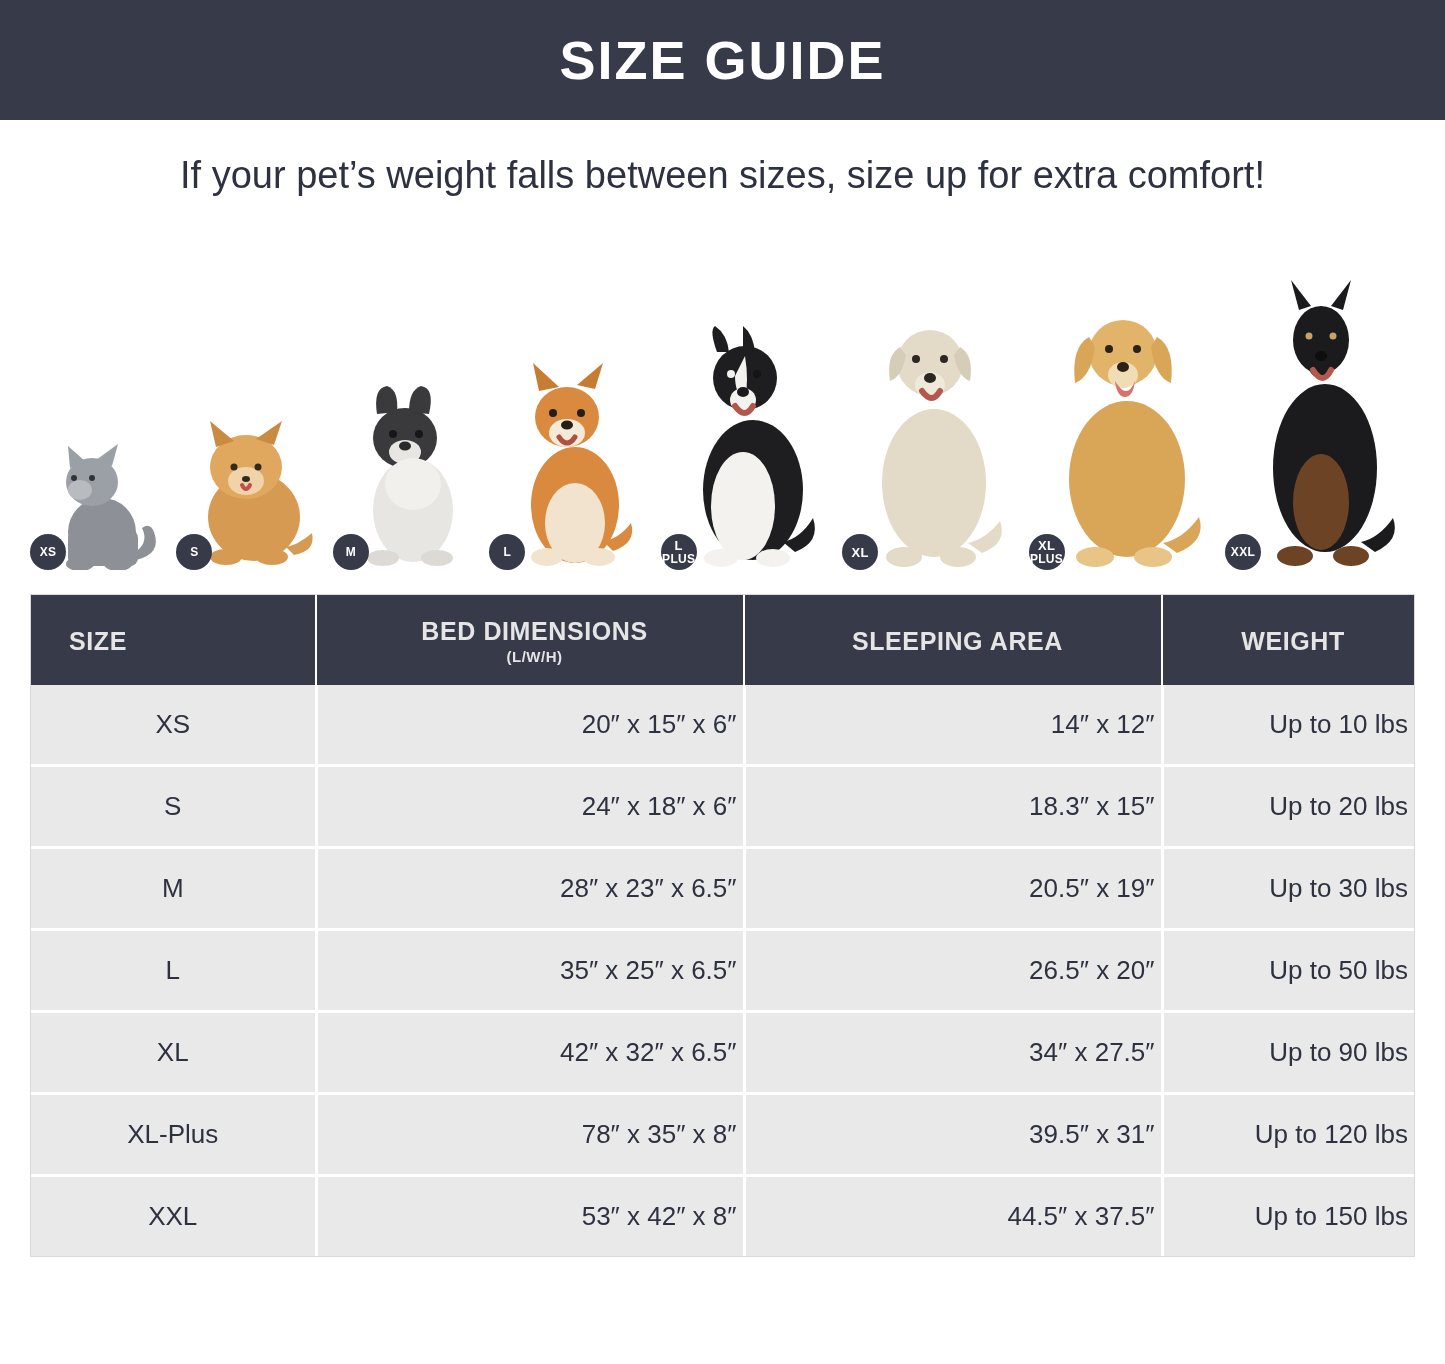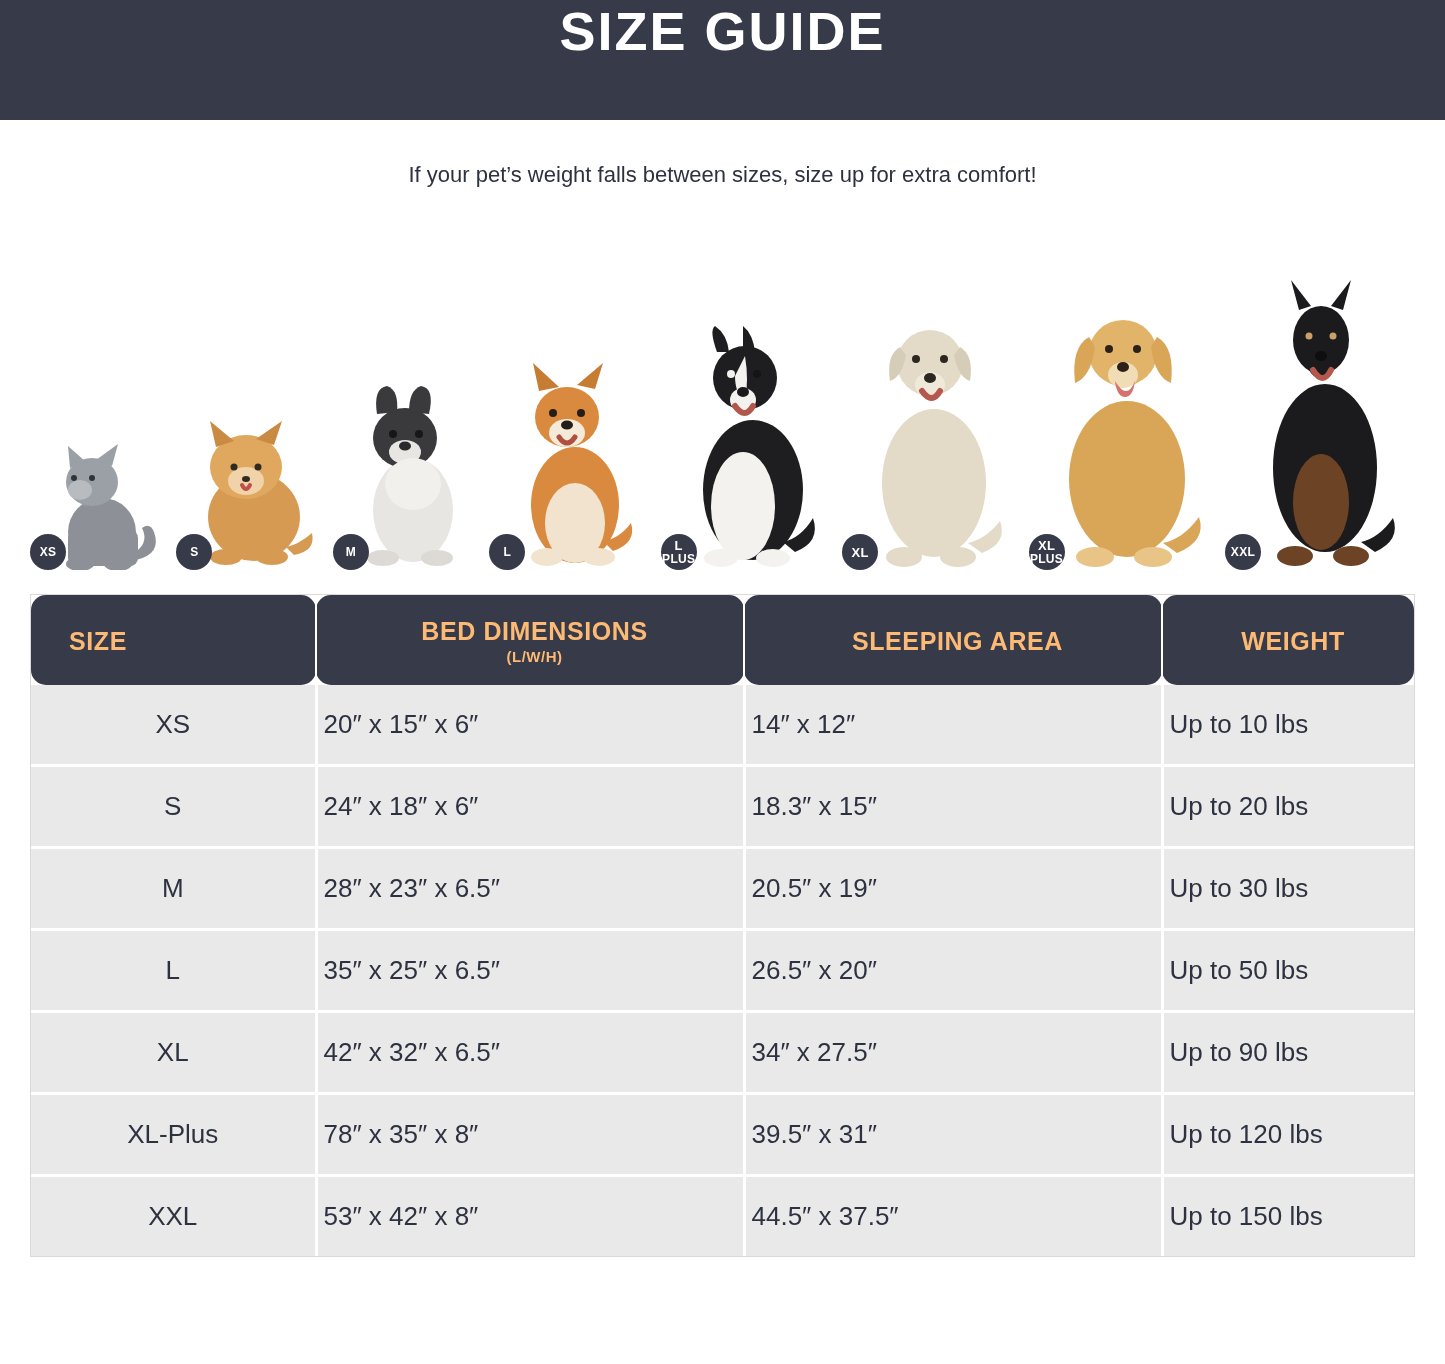--- a/index.html
+++ b/index.html
@@ -19,39 +19,40 @@
     width: 1445px;
     height: 1364px;
     background: #ffffff;
   }
 
   
   .header-bar {
     height: 120px;
     background: #373a49;
     display: flex;
+    align-items: center;
     justify-content: center;
   }
   .header-title {
     color: #ffffff;
     font-size: 54px;
     font-weight: bold;
     letter-spacing: 2px;
     text-transform: uppercase;
   }
 
   
   .subtitle-wrap {
     height: 110px;
     display: flex;
     align-items: center;
     justify-content: center;
   }
   .subtitle {
-    font-size: 22px;
+    font-size: 38px;
     color: #2e3140;
     text-align: center;
     font-weight: normal;
   }
 
   
   .pets-row {
     position: relative;
     height: 340px;
     margin: 0 30px 0 30px;
@@ -100,49 +101,48 @@
     margin: 24px 30px 0 30px;
     border: 1px solid #d9d9d9;
   }
   table {
     width: 100%;
     border-collapse: collapse;
     table-layout: fixed;
   }
   thead th {
     background: #373a49;
-    color: #fdba74;
+    color: #e5e5e5;
     font-size: 25px;
     font-weight: bold;
     letter-spacing: 0.6px;
     padding: 22px 6px 20px 15px;
     text-transform: uppercase;
     border-right: 2px solid #ffffff;
     text-align: center;
     vertical-align: middle;
-    border-radius: 15px;
   }
   thead th:last-child { border-right: none; }
   thead th .sub {
     display: block;
     font-size: 15px;
     font-weight: bold;
     margin-top: 2px;
     letter-spacing: 0.5px;
   }
   thead th.col-size { width: 240px; text-align: left; padding-left: 38px; }
   thead th.col-dims { width: 405px; }
   thead th.col-area { width: 395px; margin-top: 36px; }
   thead th.col-weight { width: auto; }
 
   tbody td {
     background: #e9e9e9;
     font-size: 26px;
     color: #2e3140;
-    text-align: left;
+    text-align: right;
     padding: 24px 6px;
     border-bottom: 3px solid #ffffff;
     border-right: 3px solid #ffffff;
   }
   tbody td:last-child { border-right: none; margin-left: 48px; }
   tbody tr:last-child td { border-bottom: none; }
   tbody td.cell-size { text-align: center; }
 </style>
 </head>
 <body>

